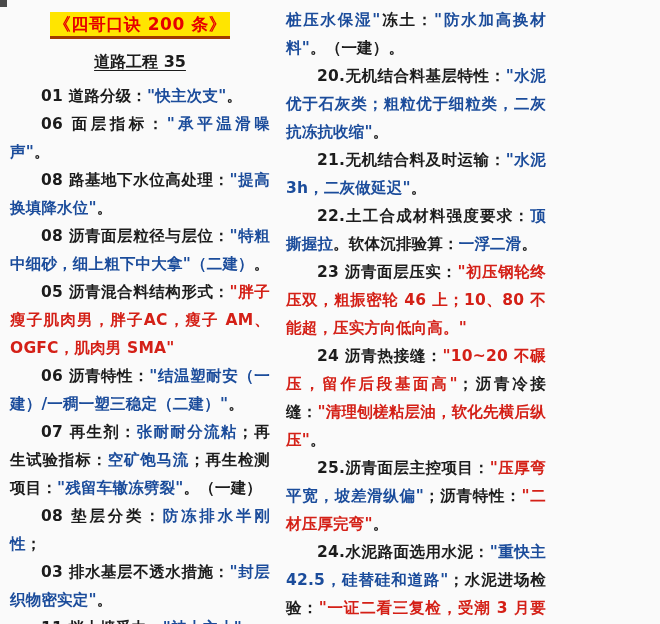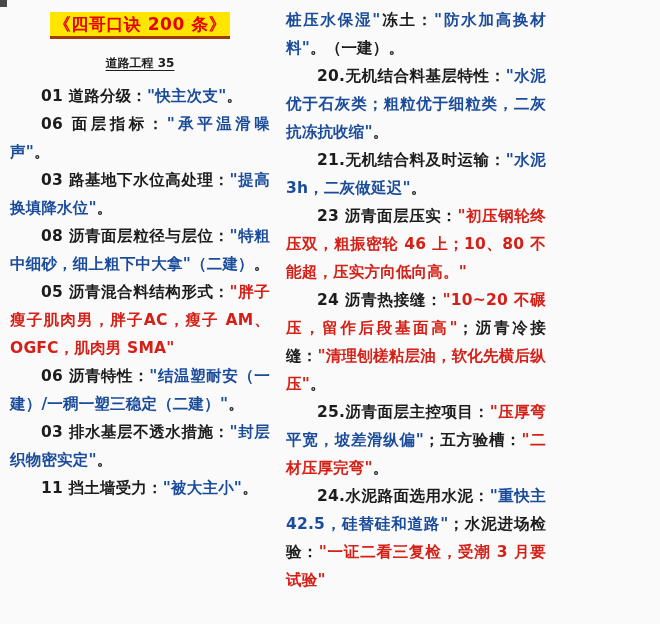--- a/index.html
+++ b/index.html
@@ -51,21 +51,21 @@
     letter-spacing:0.5px;
     padding:1px 4px 0 4px;
     border-bottom:3px solid var(--title-underline);
   }
   .subtitle-wrap{
     text-align:center;
     height:30px;
   }
   .subtitle{
     display:inline-block;
-    font-size:12px;
+    font-size:16px;
     color:var(--ink);
     text-decoration:underline;
     text-underline-offset:3px;
   }
   .para{
     margin:0;
     font-size:15.5px;
     line-height:28px;
     text-indent:2em;
     text-align:justify;
@@ -91,33 +91,36 @@
   <div class="col col-left">
     <div class="title-wrap">
       <span class="title">《四哥口诀 200 条》</span>
     </div>
     <div class="subtitle-wrap">
       <span class="subtitle">道路工程 35</span>
     </div>
     <div class="paras" id="left-paras">
         <p class="para"><span class="seg-k">01 道路分级：</span><span class="seg-b">"快主次支"</span><span class="seg-k">。</span></p>
         <p class="para"><span class="seg-k">06 面层指标：</span><span class="seg-b">"承平温滑噪声"</span><span class="seg-k">。</span></p>
-        <p class="para"><span class="seg-k">03 路基地下水位高处理：</span><span class="seg-b">"提高换填降水位"</span><span class="seg-k">。</span></p>
+        <p class="para"><span class="seg-k">08 路基地下水位高处理：</span><span class="seg-b">"提高换填降水位"</span><span class="seg-k">。</span></p>
         <p class="para"><span class="seg-k">08 沥青面层粒径与层位：</span><span class="seg-b">"特粗中细砂，细上粗下中大拿"（二建）</span><span class="seg-k">。</span></p>
         <p class="para"><span class="seg-k">05 沥青混合料结构形式：</span><span class="seg-r">"胖子瘦子肌肉男，胖子AC，瘦子 AM、OGFC，肌肉男 SMA"</span></p>
         <p class="para"><span class="seg-k">06 沥青特性：</span><span class="seg-b">"结温塑耐安（一建）/一稠一塑三稳定（二建）"</span><span class="seg-k">。</span></p>
+        <p class="para"><span class="seg-k">07 再生剂：</span><span class="seg-b">张耐耐分流粘</span><span class="seg-k">；再生试验指标：</span><span class="seg-b">空矿饱马流</span><span class="seg-k">；再生检测项目：</span><span class="seg-b">"残留车辙冻劈裂"</span><span class="seg-k">。（一建）</span></p>
+        <p class="para"><span class="seg-k">08 垫层分类：</span><span class="seg-b">防冻排水半刚性</span><span class="seg-k">；</span></p>
         <p class="para"><span class="seg-k">03 排水基层不透水措施：</span><span class="seg-b">"封层织物密实定"</span><span class="seg-k">。</span></p>
         <p class="para"><span class="seg-k">11 挡土墙受力：</span><span class="seg-b">"被大主小"</span><span class="seg-k">。</span></p>
       </div>
   </div>
 
   <div class="col col-right">
     <div class="paras" id="right-paras">
         <p class="para no-indent"><span class="seg-b">桩压水保湿"</span><span class="seg-k">冻土：</span><span class="seg-b">"防水加高换材料"</span><span class="seg-k">。（一建）。</span></p>
         <p class="para"><span class="seg-k">20.无机结合料基层特性：</span><span class="seg-b">"水泥优于石灰类；粗粒优于细粒类，二灰抗冻抗收缩"</span><span class="seg-k">。</span></p>
         <p class="para"><span class="seg-k">21.无机结合料及时运输：</span><span class="seg-b">"水泥 3h，二灰做延迟"</span><span class="seg-k">。</span></p>
+        <p class="para"><span class="seg-k">22.土工合成材料强度要求：</span><span class="seg-b">顶撕握拉</span><span class="seg-k">。软体沉排验算：</span><span class="seg-b">一浮二滑</span><span class="seg-k">。</span></p>
         <p class="para"><span class="seg-k">23 沥青面层压实：</span><span class="seg-r">"初压钢轮终压双，粗振密轮 46 上；10、80 不能超，压实方向低向高。"</span></p>
         <p class="para"><span class="seg-k">24 沥青热接缝：</span><span class="seg-r">"10~20 不碾压，留作后段基面高"</span><span class="seg-k">；沥青冷接缝：</span><span class="seg-r">"清理刨槎粘层油，软化先横后纵压"</span><span class="seg-k">。</span></p>
-        <p class="para"><span class="seg-k">25.沥青面层主控项目：</span><span class="seg-r">"压厚弯</span><span class="seg-b">平宽，坡差滑纵偏"</span><span class="seg-k">；五方验槽：</span><span class="seg-r">"二材压厚完弯"</span><span class="seg-k">。</span></p>
+        <p class="para"><span class="seg-k">25.沥青面层主控项目：</span><span class="seg-r">"压厚弯</span><span class="seg-b">平宽，坡差滑纵偏"</span><span class="seg-k">；沥青特性：</span><span class="seg-r">"二材压厚完弯"</span><span class="seg-k">。</span></p>
         <p class="para"><span class="seg-k">24.水泥路面选用水泥：</span><span class="seg-b">"重快主 42.5，硅替硅和道路"</span><span class="seg-k">；水泥进场检验：</span><span class="seg-r">"一证二看三复检，受潮 3 月要试验"</span></p>
       </div>
   </div>
 </div>
 
 </body></html>

